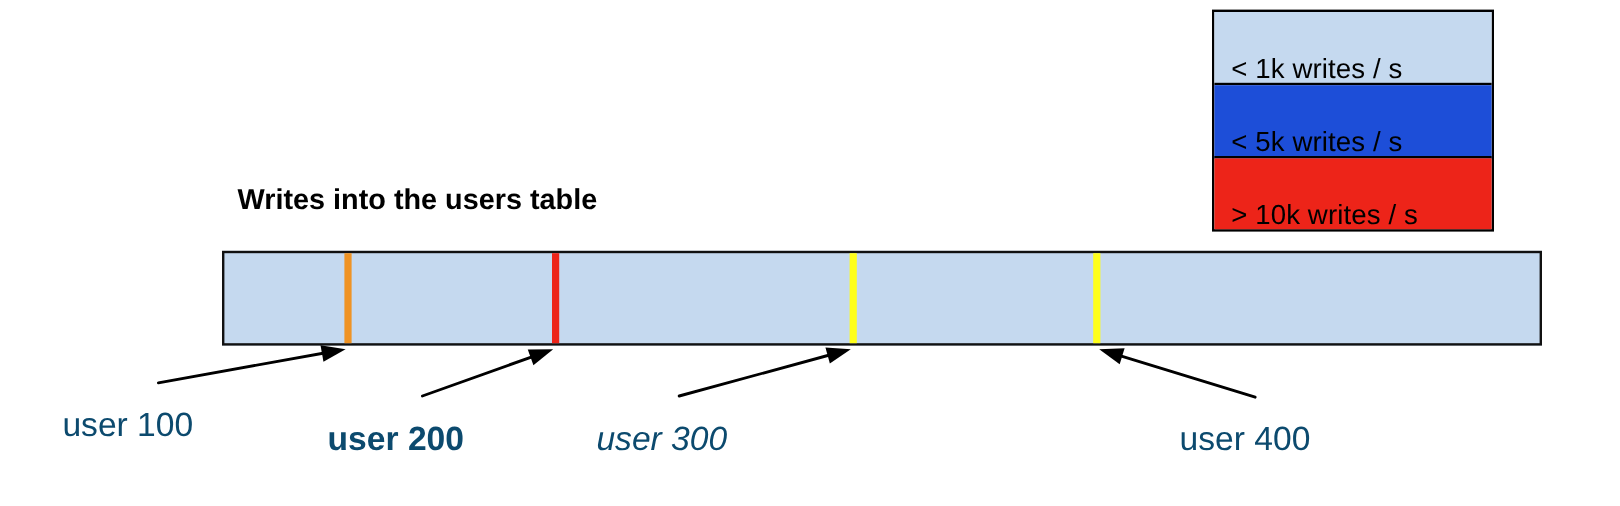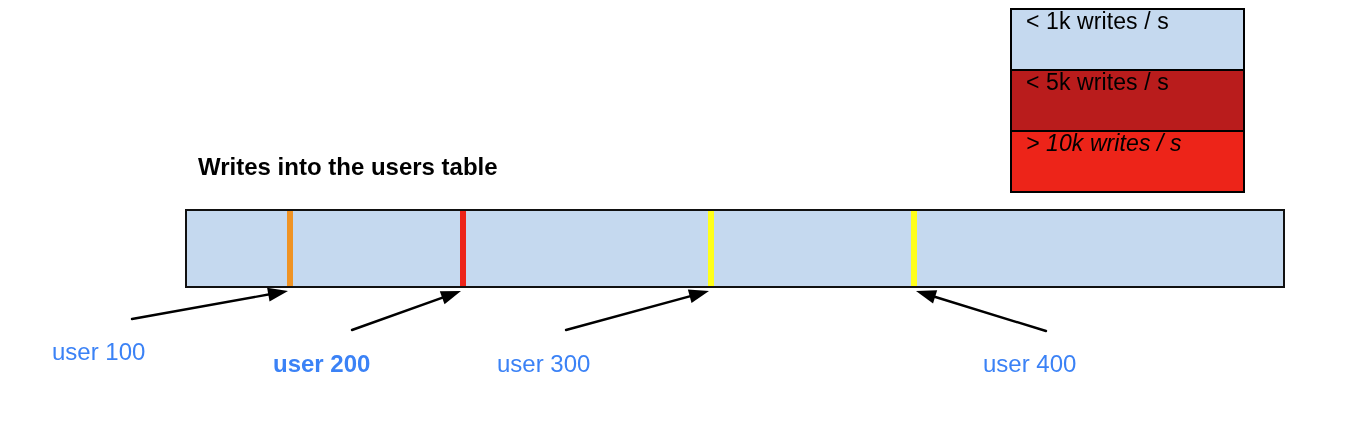--- a/index.html
+++ b/index.html
@@ -28,28 +28,27 @@
     width: 235px;
     height: 185px;
     border: 2px solid #000000;
     box-sizing: border-box;
     display: flex;
     flex-direction: column;
   }
   .legend-row {
     flex: 1 1 0;
     display: flex;
-    align-items: flex-start;
+    align-items: flex-end;
     box-sizing: border-box;
     border-bottom: 2px solid #000000;
     padding-left: 14px;
   }
   .legend-row:last-child {
     border-bottom: none;
-    font-style: italic;
   }
   .legend-label {
     font-size: 23px;
     line-height: 1;
     letter-spacing: 0.1px;
     white-space: nowrap;
     color: #000000;
   }
 
   
@@ -88,36 +87,36 @@
     left: 0;
     top: 0;
     width: 1350px;
     height: 422px;
     pointer-events: none;
   }
 
   
   .user-label {
     position: absolute;
-    font-size: 24px;
+    font-size: 28px;
     line-height: 1;
     white-space: nowrap;
-    color: #3b82f6;
+    color: #0c4a6e;
   }
 </style>
 </head>
 <body>
 
 <div id="canvas">
 
   <div id="legend">
     <div class="legend-row" style="background: rgb(197, 217, 239);">
       <span class="legend-label">&lt; 1k writes / s</span>
     </div>
-    <div class="legend-row" style="background: #b91c1c;">
+    <div class="legend-row" style="background: #1d4ed8;">
       <span class="legend-label">&lt; 5k writes / s</span>
     </div>
     <div class="legend-row" style="background: rgb(237, 36, 25);">
       <span class="legend-label">&gt; 10k writes / s</span>
     </div>
   </div>
 
   <div id="chart-title">Writes into the users table</div>
 
   <div id="table-bar" style="background: rgb(197, 217, 239); border-color: rgb(17, 17, 17);">
@@ -135,16 +134,16 @@
         <polygon points="461,291 444.52725838737274,304.3284951800125 439.81088873845056,291.1468466740507" fill="#000000" stroke="none"></polygon>
         <line x1="566" y1="330" x2="695.1074009741767" y2="294.7888906434064" stroke="#000000" stroke-width="2.4"></line>
         <polygon points="709,291 691.5465454157901,303.0156948645063 687.8629017347006,289.5090013671781" fill="#000000" stroke="none"></polygon>
         <line x1="1046" y1="331" x2="929.7632177255961" y2="295.23483622326034" stroke="#000000" stroke-width="2.4"></line>
         <polygon points="916,291 937.1741811163016,290.1912639156968 933.0569792325763,303.5721700378041" fill="#000000" stroke="none"></polygon>
       </g>
   </svg>
 
   <div class="user-label" style="left: 52px; top: 340px;">user 100</div>
   <div class="user-label" style="left: 273px; top: 352px; font-weight: bold;">user 200</div>
-  <div class="user-label" style="left: 497px; top: 352px;">user 300</div>
+  <div class="user-label" style="left: 497px; top: 352px; font-style: italic;">user 300</div>
   <div class="user-label" style="left: 967px; top: 352px; margin-left: 16px;">user 400</div>
 
 </div>
 
 </body></html>

